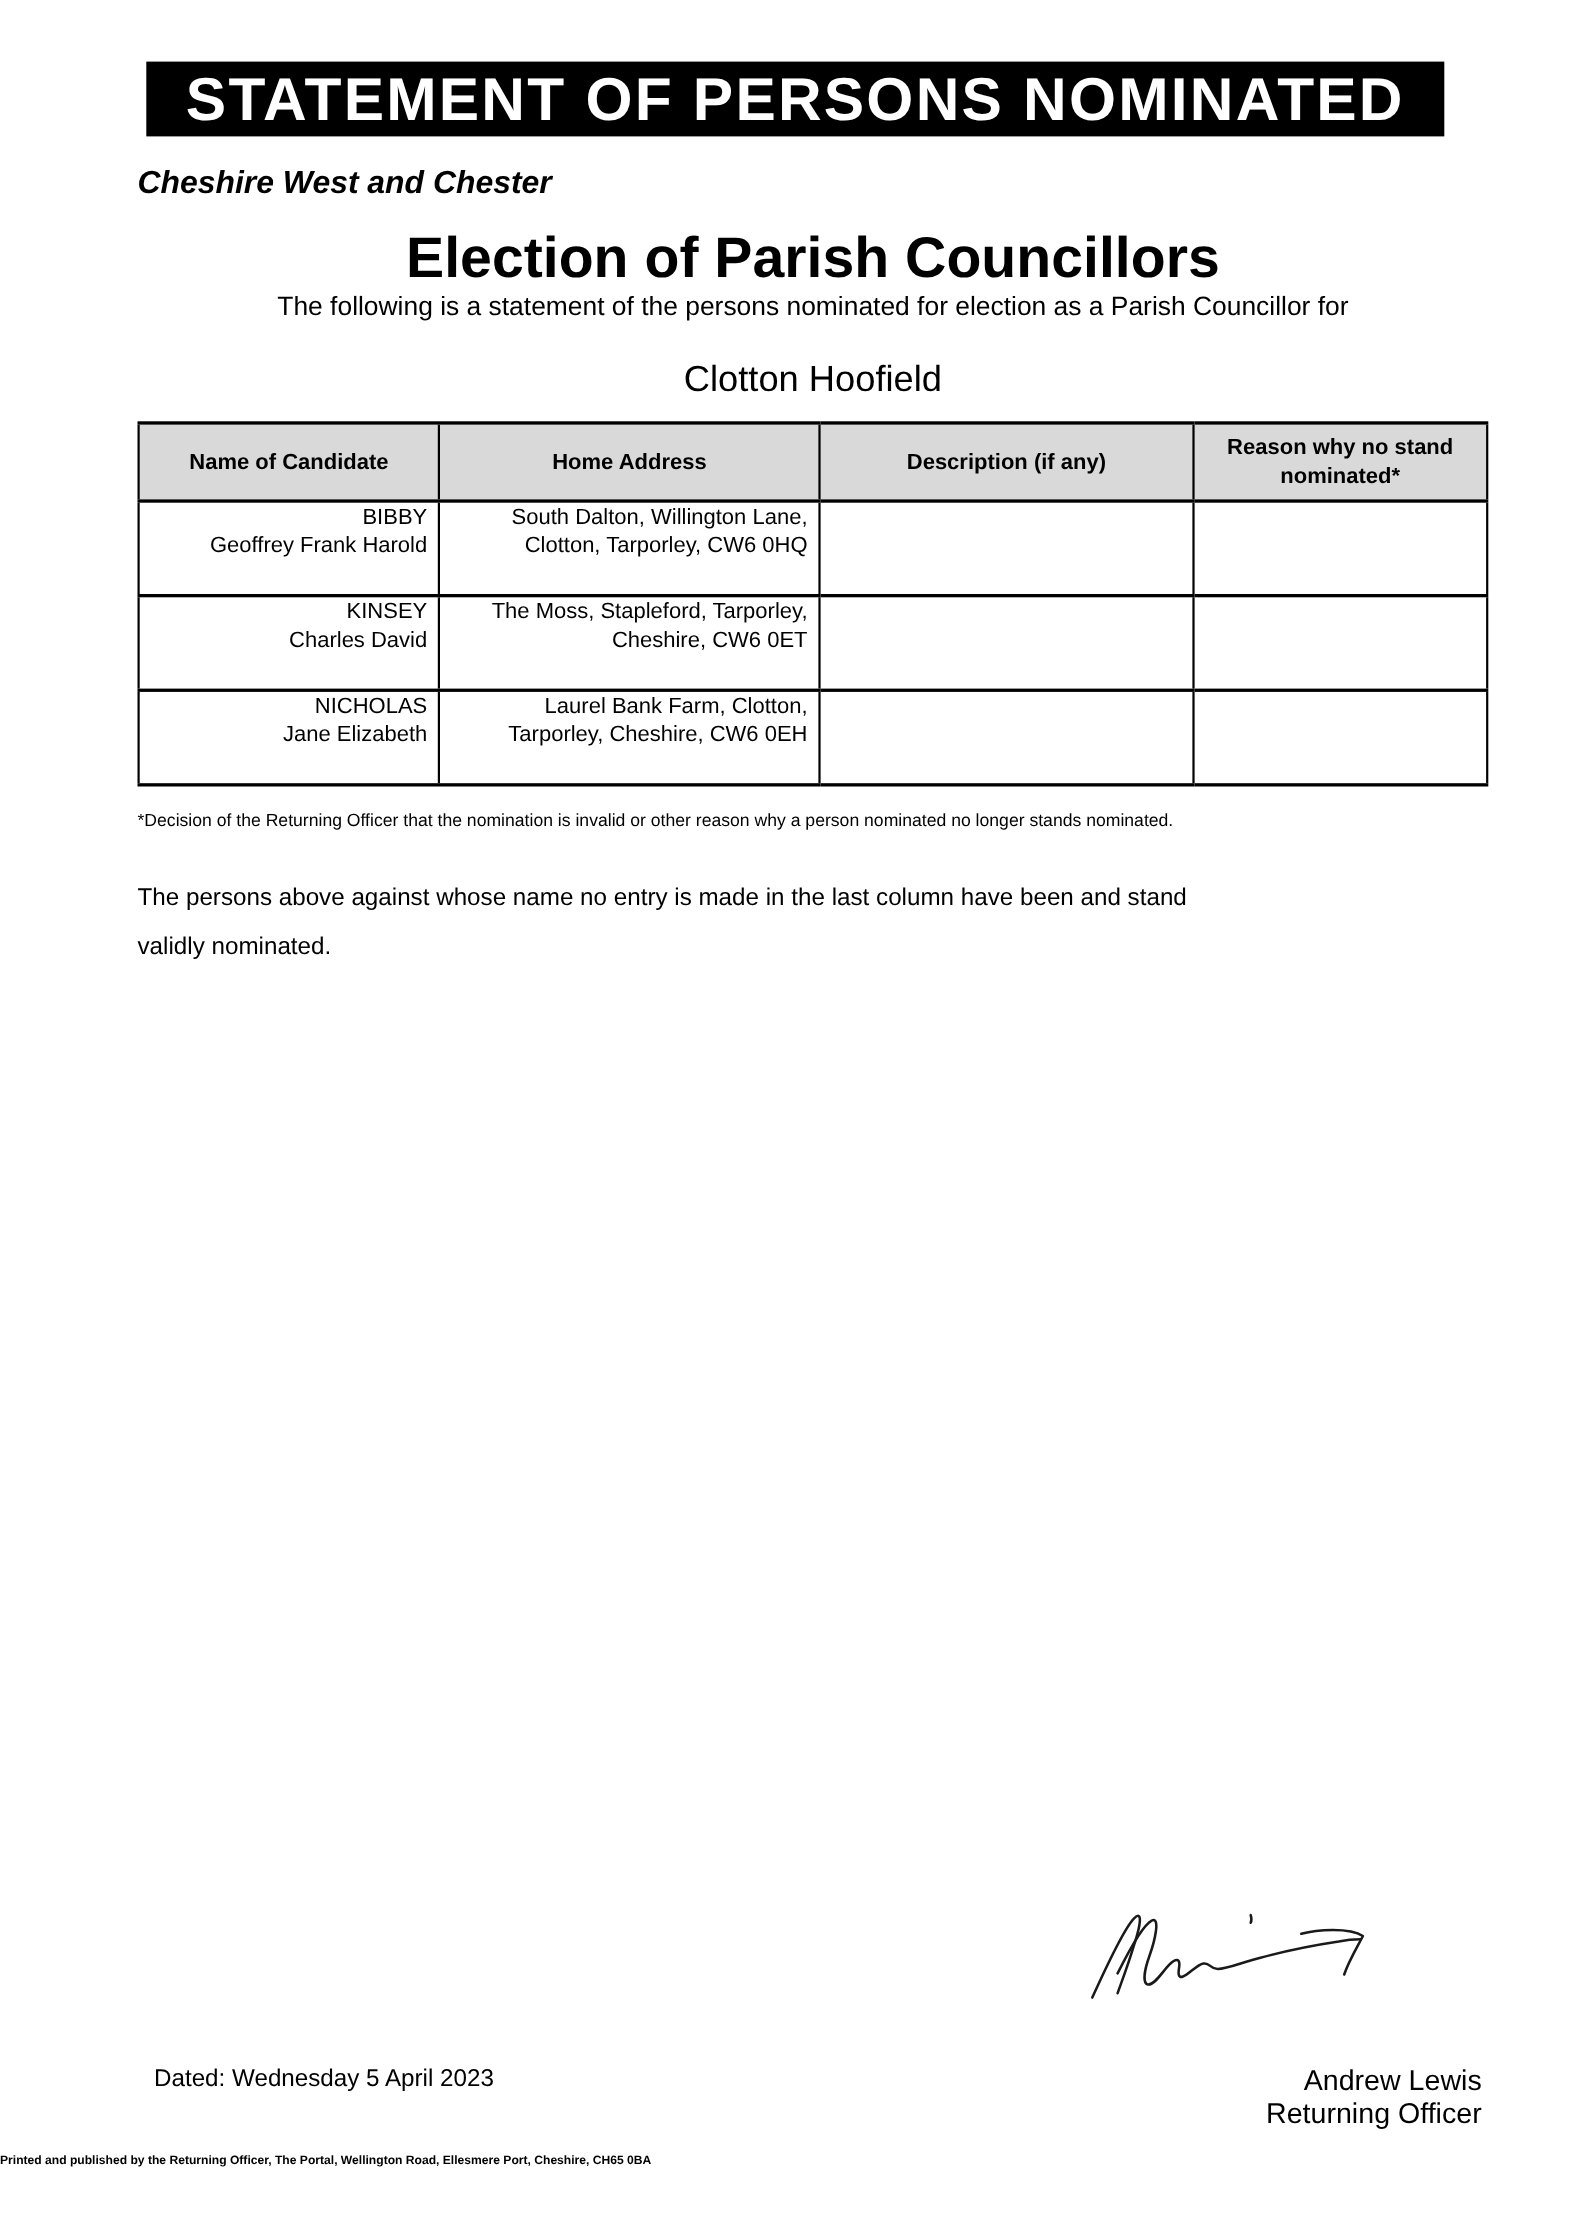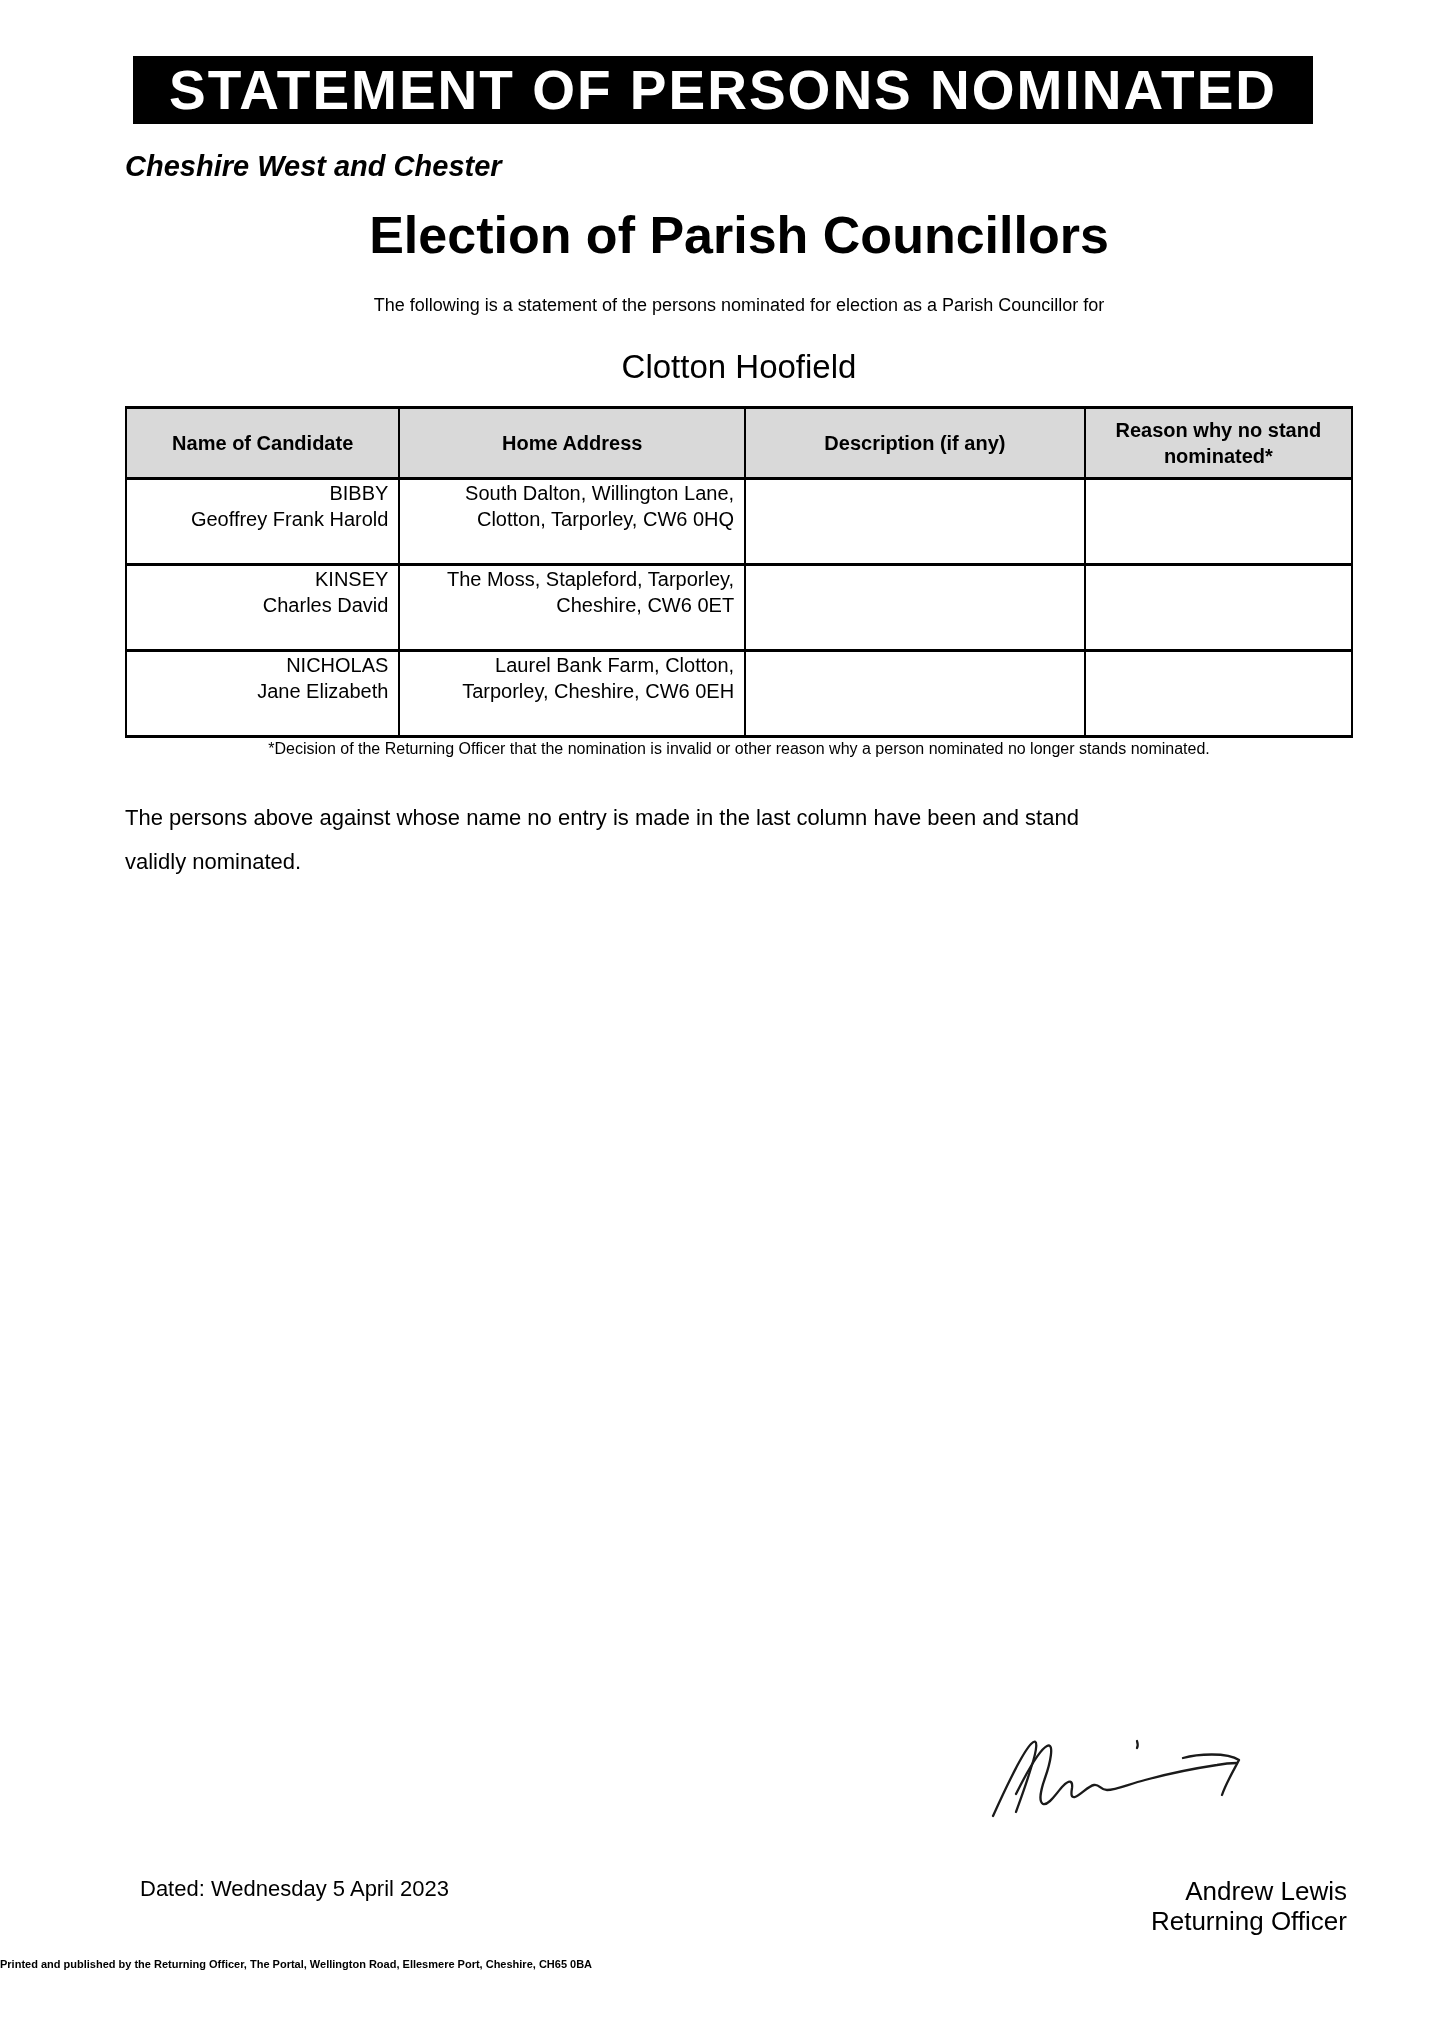--- a/index.html
+++ b/index.html
@@ -38,23 +38,22 @@
     font-size: 29px;
     font-style: italic;
   }
   .election-title {
     margin-top: 22px;
     text-align: center;
     font-weight: bold;
     font-size: 52px;
   }
   .intro {
-    margin-top: 30px;
-    text-align: center;
-    font-size: 18px;
+    text-align: center;
+    font-size: 24px;
   }
   .ward {
     margin-top: 32px;
     text-align: center;
     font-size: 33px;
   }
   table.nominations {
     margin-top: 20px;
     border-collapse: collapse;
     width: 100%;
@@ -81,23 +80,22 @@
     vertical-align: top;
     text-align: right;
     padding: 0 10px 6px 12px;
     height: 86px;
   }
   .col-name   { width: 22.3%; }
   .col-addr   { width: 28.2%; }
   .col-desc   { width: 27.7%; }
   .col-reason { width: 21.8%; }
   .footnote {
-    margin-top: 2px;
+    margin-top: 23px;
     font-size: 16px;
-    text-align: center;
   }
   .validity {
     margin-top: 38px;
     font-size: 22px;
     line-height: 44px;
     max-width: 1010px;
   }
   .signature {
     position: absolute;
     left: 985px;

